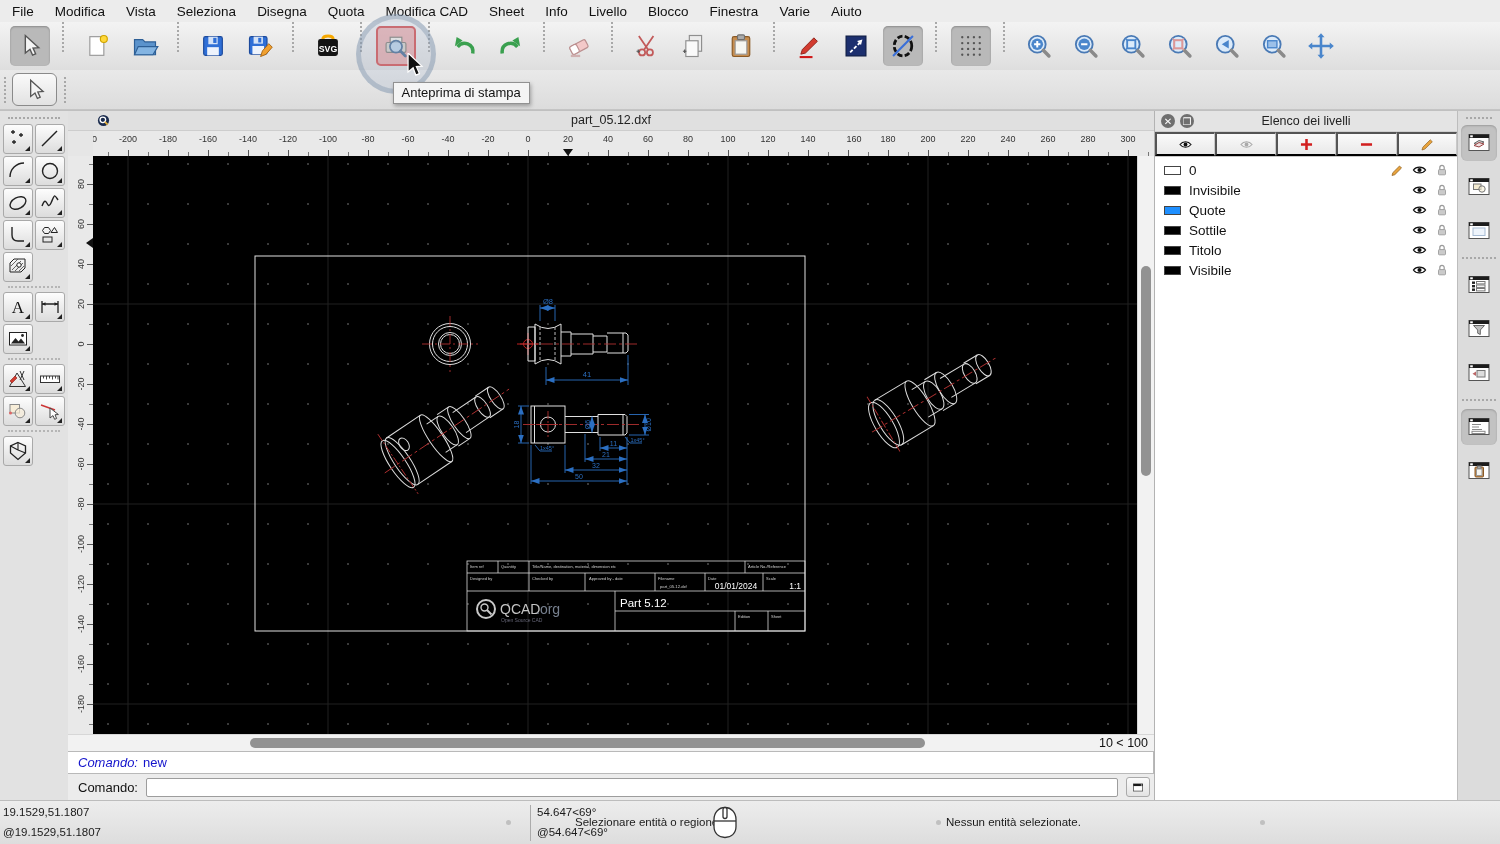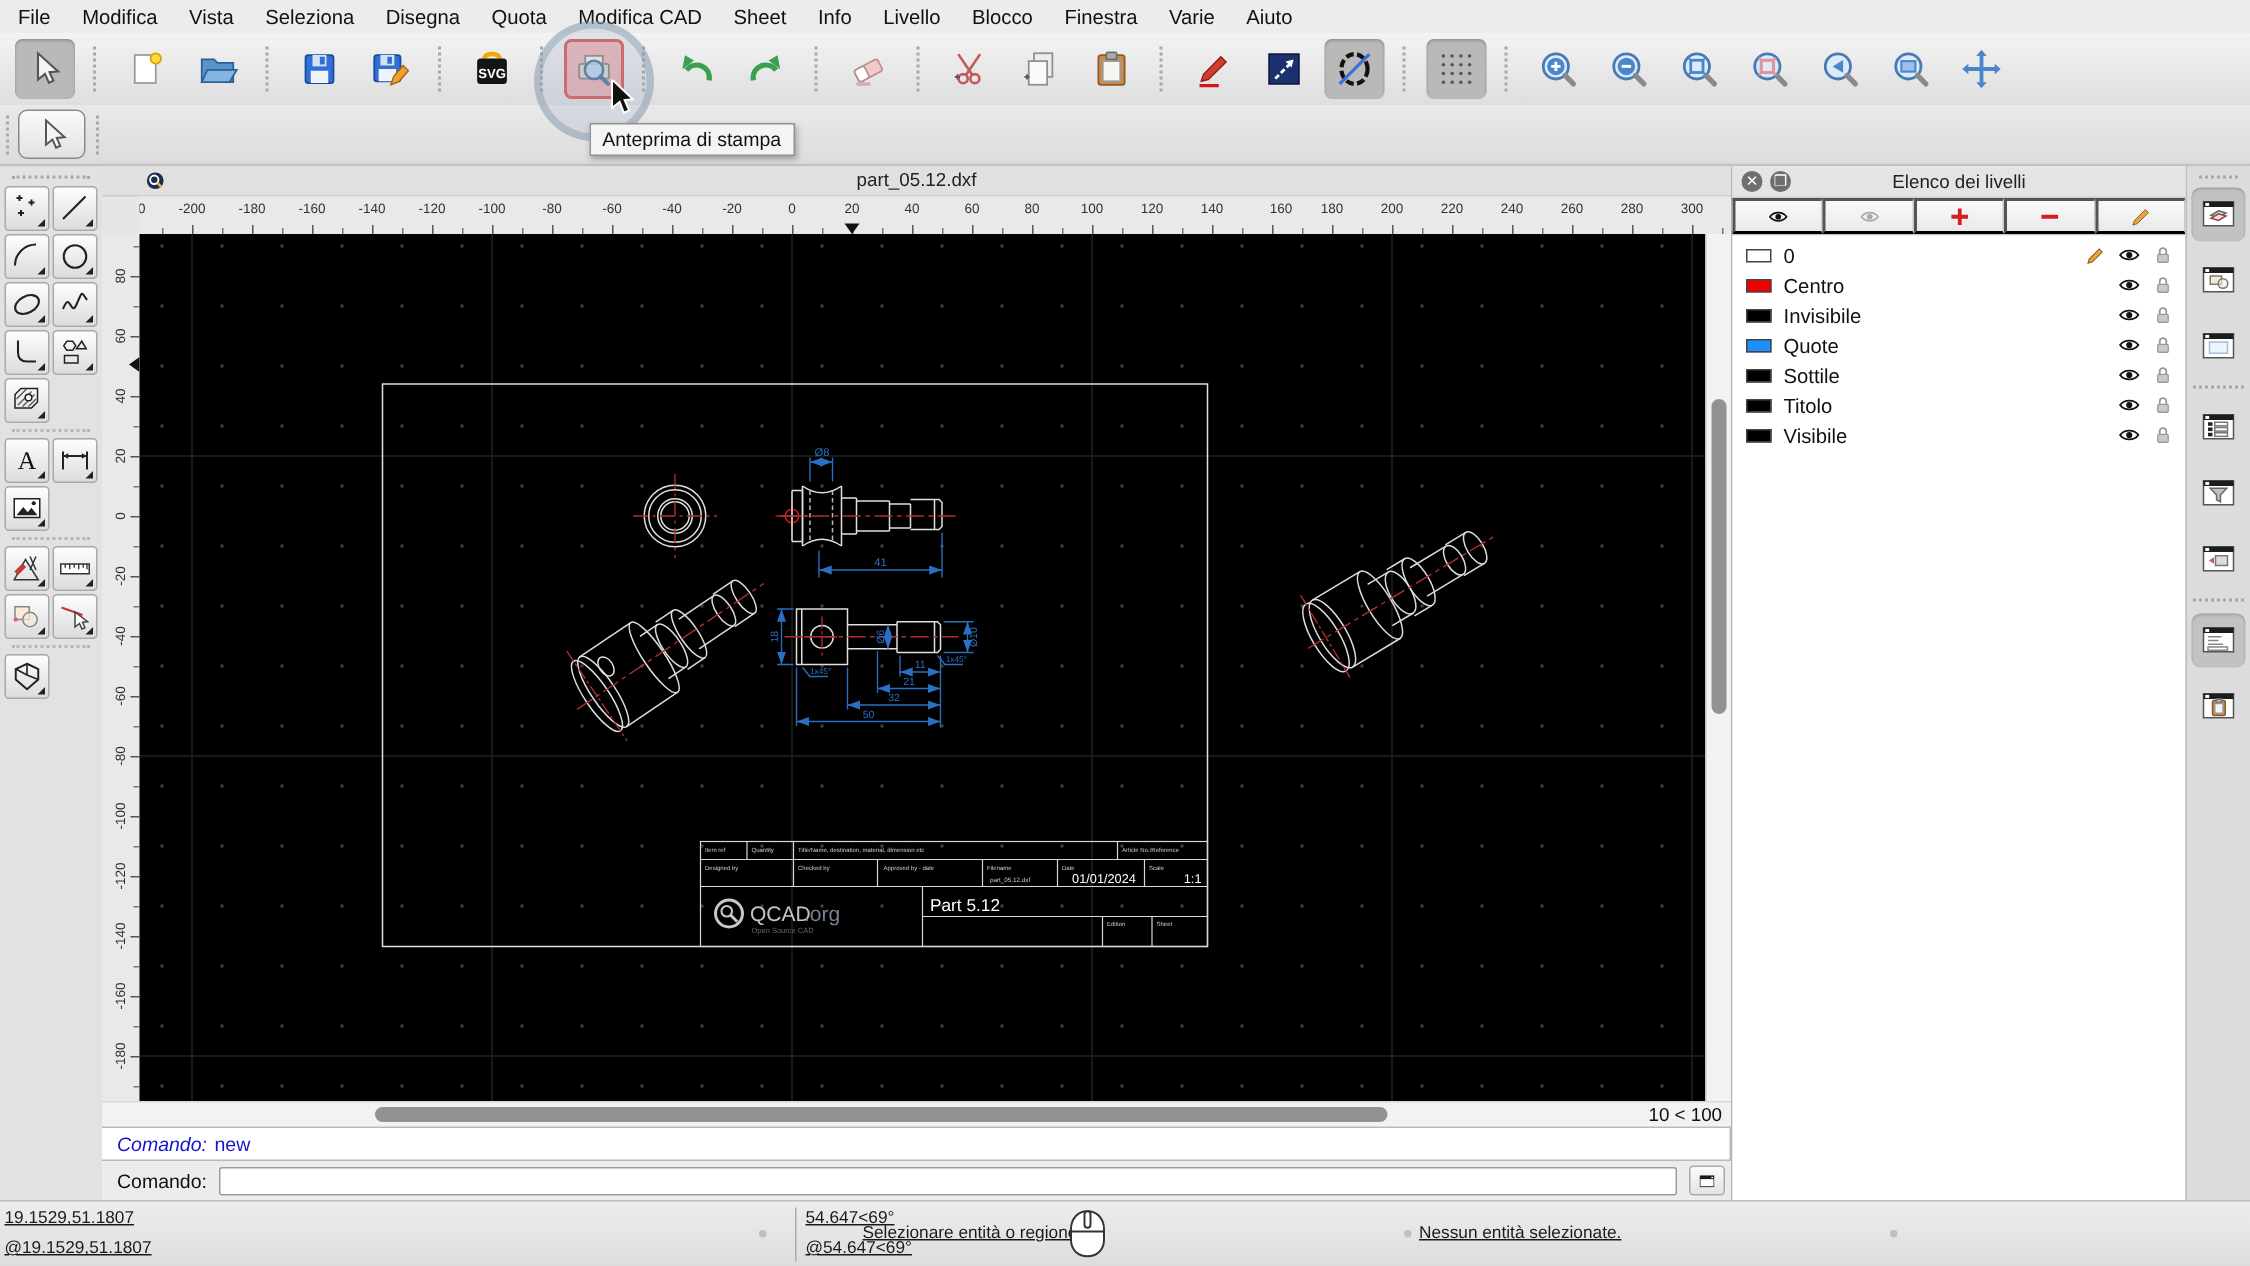--- a/index.html
+++ b/index.html
@@ -7,21 +7,21 @@
     font-family:"Liberation Sans", sans-serif; background:#ececec; }
   .app { position:relative; width:1500px; height:844px; }
 
   
   .menubar { height:22px; background:#ececec; display:flex; align-items:center;
     padding-left:12px; gap:21px; font-size:13.5px; color:#111; }
   .menu-item { white-space:nowrap; cursor:default; }
 
   
   .toolbar { height:48px; background:linear-gradient(#f3f3f3,#dedede);
-    display:flex; align-items:center; padding-left:6px; }
+    display:flex; padding-left:6px; }
   .toolbar2 { height:40px; background:linear-gradient(#e9e9e9,#dcdcdc);
     border-bottom:1px solid #c4c4c4; position:relative; }
   .tgroup { display:flex; align-items:center; }
   .thandle { width:3px; height:30px; border-left:2px dotted #a8a8a8; margin:0 9px; }
   .tbtn { width:40px; height:40px; border:none; background:transparent; padding:2px;
     margin:0 3.5px; display:flex; align-items:center; justify-content:center; border-radius:5px; }
   .tbtn svg { width:28px; height:28px; }
   .tbtn.pressed { background:#b9b9b9; box-shadow:inset 0 1px 2px rgba(0,0,0,.25); }
   .tbtn.highlight { background:rgba(236,130,130,.5); outline:2px solid #d85c5c; outline-offset:-2px; }
   .sel2 { position:absolute; left:12px; top:3px; width:45px; height:33px;
@@ -112,21 +112,21 @@
   .dock { width:43px; background:#dcdcdc; border-left:1px solid #bdbdbd; padding-top:4px; }
   .dhandle { width:26px; margin:2px auto 6px auto; border-top:2px dotted #a8a8a8; }
   .dbtn { width:36px; height:36px; margin:0 auto 8px auto; border-radius:6px;
     display:flex; align-items:center; justify-content:center; background:transparent; border:none; }
   .dbtn.pressed { background:#c2c2c2; box-shadow:inset 0 1px 2px rgba(0,0,0,.2); }
   .dsep { width:34px; margin:2px auto 8px auto; border-top:2px dotted #a8a8a8; }
 
   
   .status { height:44px; background:linear-gradient(#ededed,#dddddd); border-top:1px solid #bdbdbd;
     position:relative; font-size:11.5px; color:#1a1a1a; }
-  .st { position:absolute; white-space:nowrap;text-decoration:underline; }
+  .st { position:absolute; white-space:nowrap; }
   .stdiv { position:absolute; left:530px; top:4px; height:36px; width:1px; background:#ababab; }
   .stdot { position:absolute; width:5px; height:5px; border-radius:50%; background:#c0c0c0; top:19px; }
 
   
   .tooltip { position:absolute; z-index:60; background:#f4f4f4; border:1px solid #919191;
     box-shadow:1px 2px 4px rgba(0,0,0,.3); font-size:13px; color:#111; padding:2px 8px 3px 8px; }
   .focusring { position:absolute; z-index:40; width:80px; height:80px; border-radius:50%;
     background:rgba(150,170,195,.22); border:5px solid rgba(125,145,170,.4); }
   .cursor { position:absolute; z-index:70; }
 </style>
@@ -925,32 +925,20 @@
             <svg width="15" height="12" viewBox="0 0 16 12">
               <path d="M1.5 6C4.4 1.8 11.6 1.8 14.5 6 11.6 10.2 4.4 10.2 1.5 6z" fill="none" stroke="#111" stroke-width="1.3"></path>
               <circle cx="8" cy="6" r="2.2" fill="#111"></circle>
             </svg>
             <svg width="14" height="14" viewBox="0 0 16 16">
               <rect x="4" y="7.5" width="8" height="6" rx="1" fill="#cacaca" stroke="#9a9a9a"></rect>
               <path d="M5.5 7.5V5.2a2.5 2.5 0 0 1 5 0v2.3" fill="none" stroke="#9a9a9a" stroke-width="1.4"></path>
             </svg>
           </div>
           <div class="lrow">
-            <span class="lsw" style="background: rgb(238, 0, 0);"></span>
-            <span class="lname">Centro</span>
-            <svg width="15" height="12" viewBox="0 0 16 12">
-              <path d="M1.5 6C4.4 1.8 11.6 1.8 14.5 6 11.6 10.2 4.4 10.2 1.5 6z" fill="none" stroke="#111" stroke-width="1.3"></path>
-              <circle cx="8" cy="6" r="2.2" fill="#111"></circle>
-            </svg>
-            <svg width="14" height="14" viewBox="0 0 16 16">
-              <rect x="4" y="7.5" width="8" height="6" rx="1" fill="#cacaca" stroke="#9a9a9a"></rect>
-              <path d="M5.5 7.5V5.2a2.5 2.5 0 0 1 5 0v2.3" fill="none" stroke="#9a9a9a" stroke-width="1.4"></path>
-            </svg>
-          </div>
-          <div class="lrow">
             <span class="lsw" style="background: rgb(0, 0, 0);"></span>
             <span class="lname">Invisibile</span>
             <svg width="15" height="12" viewBox="0 0 16 12">
               <path d="M1.5 6C4.4 1.8 11.6 1.8 14.5 6 11.6 10.2 4.4 10.2 1.5 6z" fill="none" stroke="#111" stroke-width="1.3"></path>
               <circle cx="8" cy="6" r="2.2" fill="#111"></circle>
             </svg>
             <svg width="14" height="14" viewBox="0 0 16 16">
               <rect x="4" y="7.5" width="8" height="6" rx="1" fill="#cacaca" stroke="#9a9a9a"></rect>
               <path d="M5.5 7.5V5.2a2.5 2.5 0 0 1 5 0v2.3" fill="none" stroke="#9a9a9a" stroke-width="1.4"></path>
             </svg>

